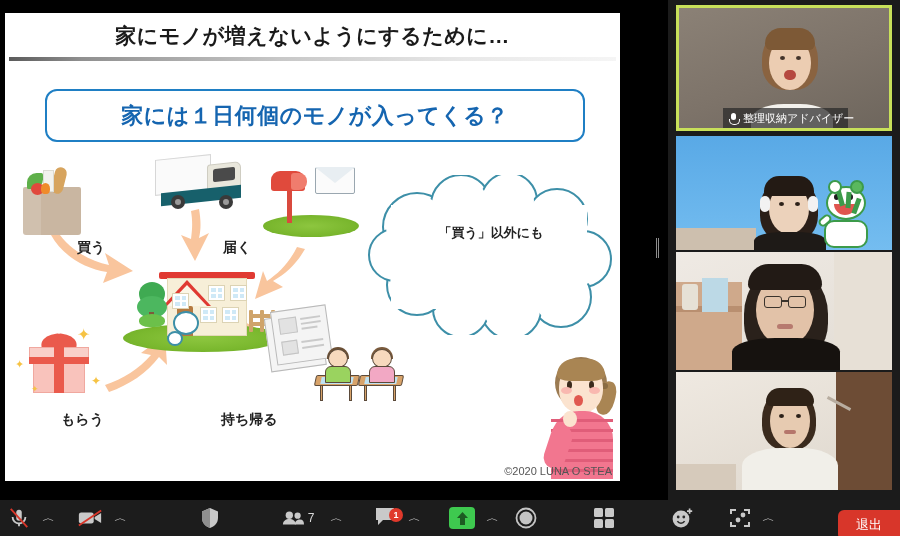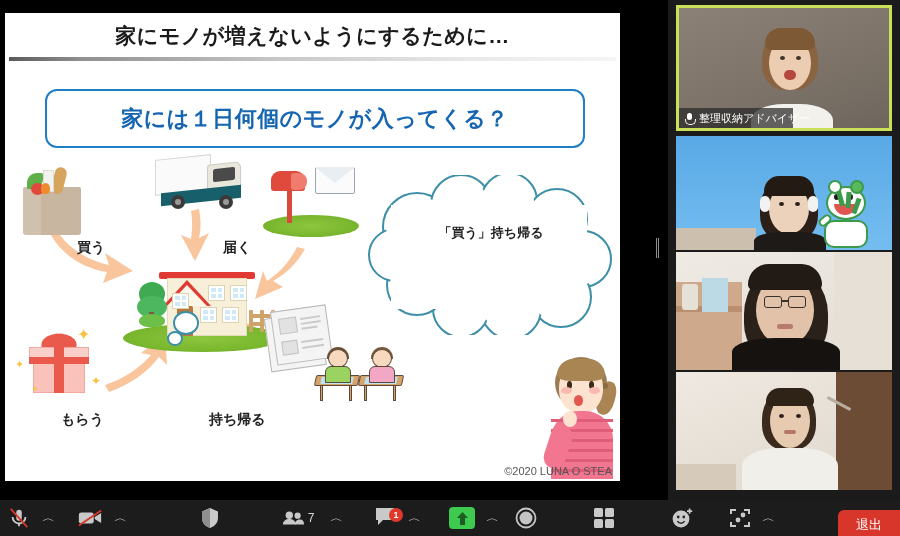--- a/index.html
+++ b/index.html
@@ -23,21 +23,21 @@
   .slide-title {
     position: absolute; left: 0; top: 0; width: 100%; height: 45px;
     display: flex; align-items: center; justify-content: center;
     font-size: 21px; font-weight: bold; color: #1a1a1a; letter-spacing: 0.5px;
   }
   .slide-divider {
     position: absolute; left: 4px; top: 44px; width: 607px; height: 4px;
     background: linear-gradient(to right, #5b5b5b 0%, #909090 12%, #c8c8c8 45%, #e8e8e8 75%, #f5f5f5 100%);
   }
   .question-box {
-    position: absolute; left: 40px; top: 76px; width: 540px; height: 59px;
+    position: absolute; left: 40px; top: 76px; width: 540px; height: 53px;
     border: 2.5px solid #1f7fc4; border-radius: 12px;
     display: flex; align-items: center; justify-content: center;
     font-size: 22px; font-weight: bold; color: #1565b0; letter-spacing: 0.5px;
   }
 
   
   .diagram { position: absolute; left: 0; top: 140px; width: 615px; height: 330px; }
   .dlabel { position: absolute; font-size: 14px; font-weight: bold; color: #222; white-space: nowrap; }
 
   
@@ -280,21 +280,21 @@
           <div class="pg p2">
             <div class="blk" style="left:6px;top:7px;width:18px;height:16px;"></div>
             <div class="ln" style="left:28px;top:9px;width:20px;"></div>
             <div class="ln" style="left:28px;top:14px;width:20px;"></div>
             <div class="ln" style="left:28px;top:19px;width:16px;"></div>
             <div class="blk" style="left:6px;top:30px;width:16px;height:14px;"></div>
             <div class="ln" style="left:26px;top:32px;width:22px;"></div>
             <div class="ln" style="left:26px;top:38px;width:22px;"></div>
           </div>
         </div>
-        <div class="dlabel" style="left:204px;top:258px;">持ち帰る</div>
+        <div class="dlabel" style="left:216px;top:258px;">持ち帰る</div>
 
         <div class="gift">
           <div class="bowl"></div>
             <div class="bowr"></div>
           <div class="bx"></div>
           <div class="lid"></div>
           <div class="hrib"></div>
           <div class="vrib"></div>
         </div>
         <span class="spark" style="left:72px;top:174px;">✦</span>
@@ -373,21 +373,21 @@
               <circle cx="218" cy="84" r="25"></circle>
               <circle cx="196" cy="122" r="27"></circle>
               <circle cx="146" cy="134" r="27"></circle>
               <circle cx="96" cy="134" r="25"></circle>
               <circle cx="52" cy="110" r="27"></circle>
               <circle cx="30" cy="80" r="23"></circle>
               <rect x="26" y="30" width="196" height="104"></rect>
             </g>
           </svg>
           <div class="btxt">
-            <div>「買う」持ち帰る</div>
+            <div>「買う」以外にも</div>
           </div>
         </div>
         <div class="bub-s1"></div>
         <div class="bub-s2"></div>
 
       </div>
 
       <div class="copyright">©2020 LUNA O STEA</div>
     </div>
     <div class="divider-handle"></div>
@@ -397,21 +397,21 @@
 
     <div class="tile t1 active">
       <div class="vm wallA"></div>
       <div class="p-hair" style="left:83px;top:20px;width:56px;height:62px;background:#8a6340;"></div>
       <div class="p-head" style="left:90px;top:28px;width:42px;height:54px;background:#eccdb2;"></div>
       <div class="p-hair" style="left:86px;top:20px;width:50px;height:22px;background:#7d5936;border-radius:25px 25px 10px 10px;"></div>
       <div style="position:absolute;left:101px;top:48px;width:5px;height:4px;background:#42332a;border-radius:50%;"></div>
       <div style="position:absolute;left:117px;top:48px;width:5px;height:4px;background:#42332a;border-radius:50%;"></div>
       <div style="position:absolute;left:105px;top:62px;width:12px;height:10px;background:#b5483f;border-radius:6px;"></div>
       <div class="p-torso" style="left:72px;top:96px;width:82px;height:40px;background:#f3f1ec;"></div>
-      <div class="namebar" style="width:114px;">
+      <div class="namebar" style="width:125px;margin-left:44px;">
         <span class="mic"></span>
         <span>整理収納アドバイザー</span>
       </div>
     </div>
 
     <div class="tile t2">
       <div class="vm wallB"></div>
       <div style="position:absolute;left:0;bottom:0;width:80px;height:22px;background:#cdbfae;"></div>
       <div class="p-hair" style="left:84px;top:40px;width:58px;height:66px;background:#2b1f18;"></div>
       <div class="p-head" style="left:93px;top:48px;width:40px;height:50px;background:#ecd2bb;"></div>

